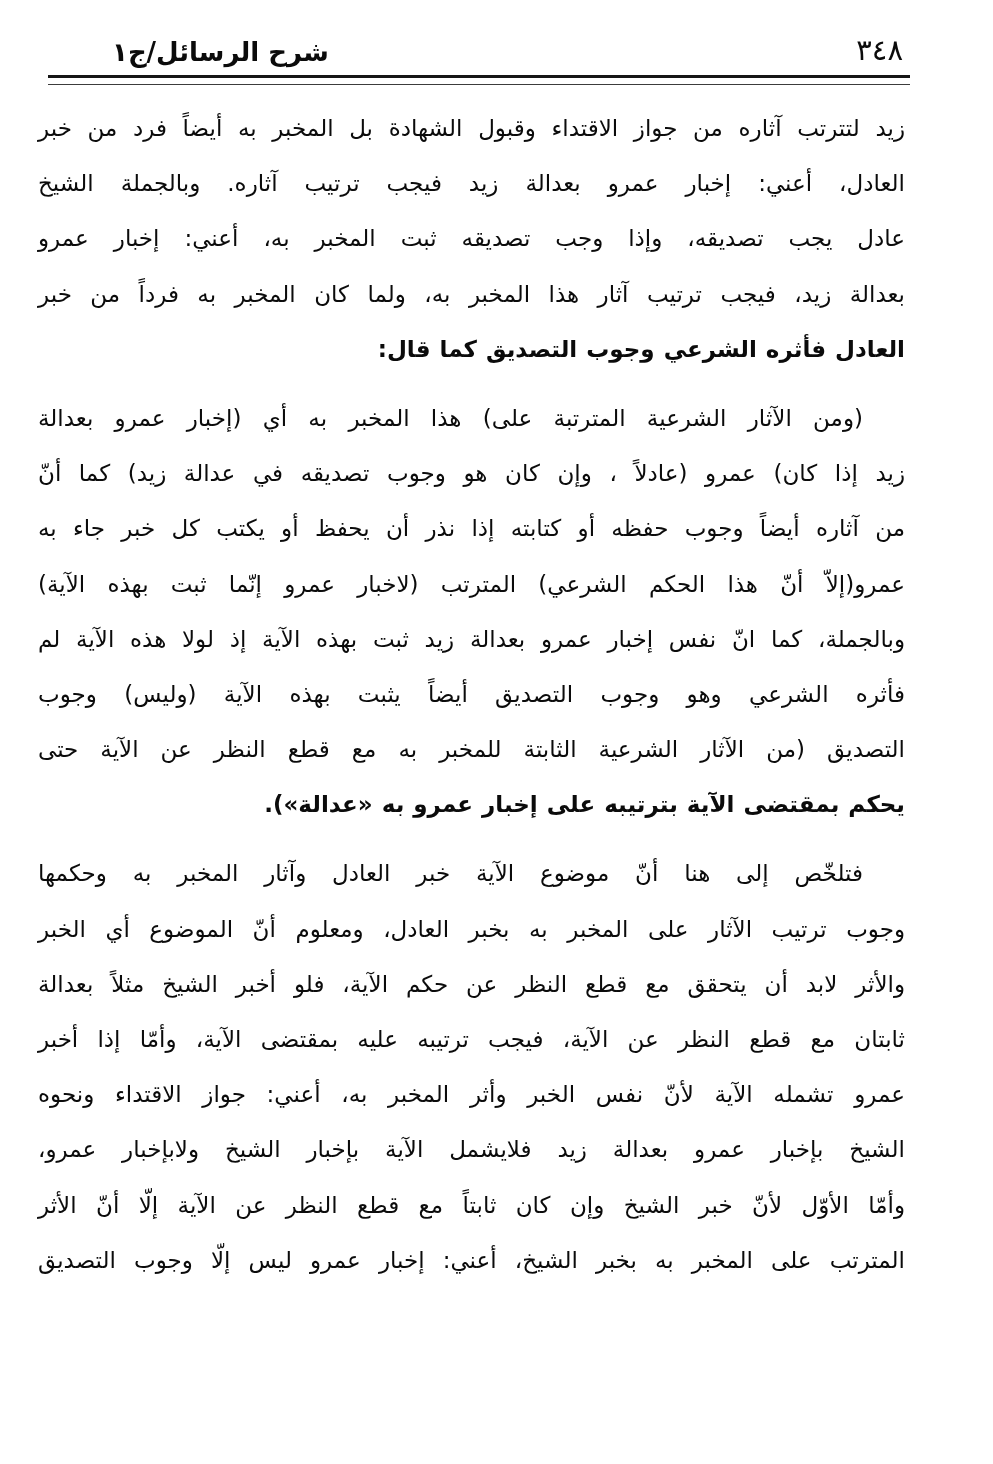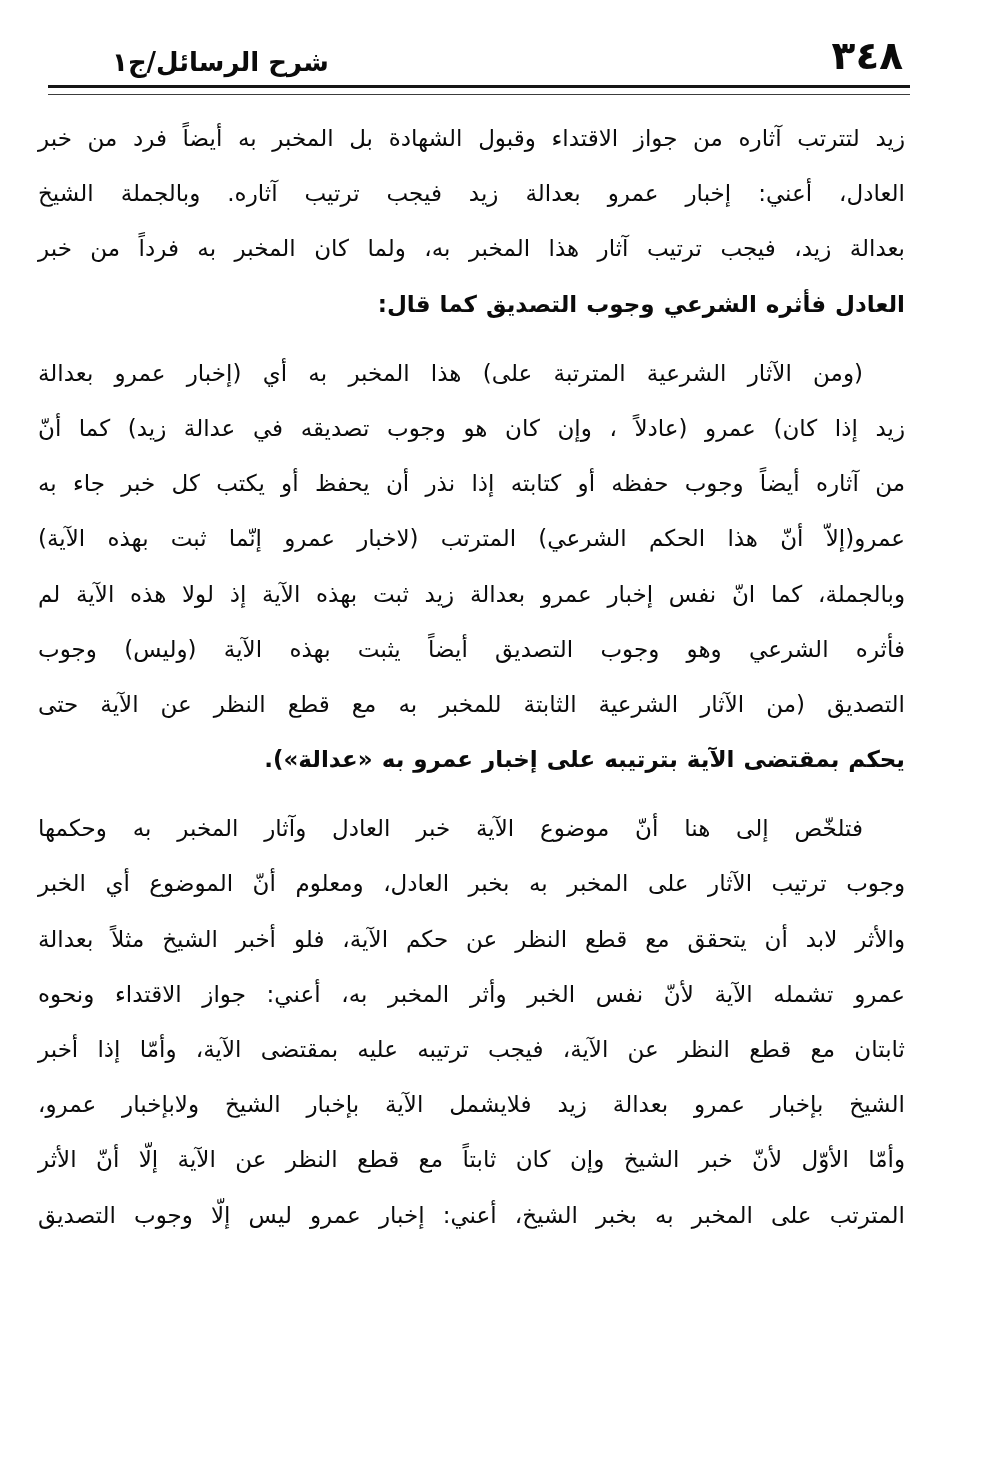--- a/index.html
+++ b/index.html
@@ -18,22 +18,22 @@
     font-family: "DejaVu Sans", sans-serif;
     overflow: hidden;
   }
   .running-header {
     display: flex;
     justify-content: space-between;
     align-items: flex-end;
     padding: 36px 90px 0 72px;
   }
   .page-number {
-    font-size: 39px;
-    font-weight: bold;
+    font-size: 29px;
+    font-weight: normal;
     letter-spacing: 2px;
     line-height: 1;
   }
   .book-title {
     font-size: 26px;
     font-weight: bold;
     line-height: 1;
     margin-left: 40px;
   }
   .header-rule {
@@ -77,41 +77,42 @@
     <span class="book-title">شرح الرسائل/ج١</span>
   </header>
 
   <div class="header-rule"></div>
 
   <main class="page-body">
 
     <section class="para">
       <div class="line">زيد لتترتب آثاره من جواز الاقتداء وقبول الشهادة بل المخبر به أيضاً فرد من خبر</div>
       <div class="line">العادل، أعني: إخبار عمرو بعدالة زيد فيجب ترتيب آثاره. وبالجملة الشيخ</div>
+      <div class="line">عادل يجب تصديقه، وإذا وجب تصديقه ثبت المخبر به، أعني: إخبار عمرو</div>
       <div class="line">بعدالة زيد، فيجب ترتيب آثار هذا المخبر به، ولما كان المخبر به فرداً من خبر</div>
       <div class="line short">العادل فأثره الشرعي وجوب التصديق كما قال:</div>
     </section>
 
     <section class="para">
       <div class="line indent">(ومن الآثار الشرعية المترتبة على) هذا المخبر به أي (إخبار عمرو بعدالة</div>
       <div class="line">زيد إذا كان) عمرو (عادلاً ، وإن كان هو وجوب تصديقه في عدالة زيد) كما أنّ</div>
       <div class="line">من آثاره أيضاً وجوب حفظه أو كتابته إذا نذر أن يحفظ أو يكتب كل خبر جاء به</div>
       <div class="line">عمرو(إلاّ أنّ هذا الحكم الشرعي) المترتب (لاخبار عمرو إنّما ثبت بهذه الآية)</div>
       <div class="line">وبالجملة، كما انّ نفس إخبار عمرو بعدالة زيد ثبت بهذه الآية إذ لولا هذه الآية لم</div>
       <div class="line">فأثره الشرعي وهو وجوب التصديق أيضاً يثبت بهذه الآية (وليس) وجوب</div>
       <div class="line">التصديق (من الآثار الشرعية الثابتة للمخبر به مع قطع النظر عن الآية حتى</div>
       <div class="line short">يحكم بمقتضى الآية بترتيبه على إخبار عمرو به «عدالة»).</div>
     </section>
 
     <section class="para">
       <div class="line indent">فتلخّص إلى هنا أنّ موضوع الآية خبر العادل وآثار المخبر به وحكمها</div>
       <div class="line">وجوب ترتيب الآثار على المخبر به بخبر العادل، ومعلوم أنّ الموضوع أي الخبر</div>
       <div class="line">والأثر لابد أن يتحقق مع قطع النظر عن حكم الآية، فلو أخبر الشيخ مثلاً بعدالة</div>
+      <div class="line">ثابتان مع قطع النظر عن الآية، فيجب ترتيبه عليه بمقتضى الآية، وأمّا إذا أخبر</div>
       <div class="line">عمرو تشمله الآية لأنّ نفس الخبر وأثر المخبر به، أعني: جواز الاقتداء ونحوه</div>
-      <div class="line">ثابتان مع قطع النظر عن الآية، فيجب ترتيبه عليه بمقتضى الآية، وأمّا إذا أخبر</div>
       <div class="line">الشيخ بإخبار عمرو بعدالة زيد فلايشمل الآية بإخبار الشيخ ولابإخبار عمرو،</div>
       <div class="line">وأمّا الأوّل لأنّ خبر الشيخ وإن كان ثابتاً مع قطع النظر عن الآية إلّا أنّ الأثر</div>
       <div class="line">المترتب على المخبر به بخبر الشيخ، أعني: إخبار عمرو ليس إلّا وجوب التصديق</div>
     </section>
 
   </main>
 
 </div>
 
 </body></html>

